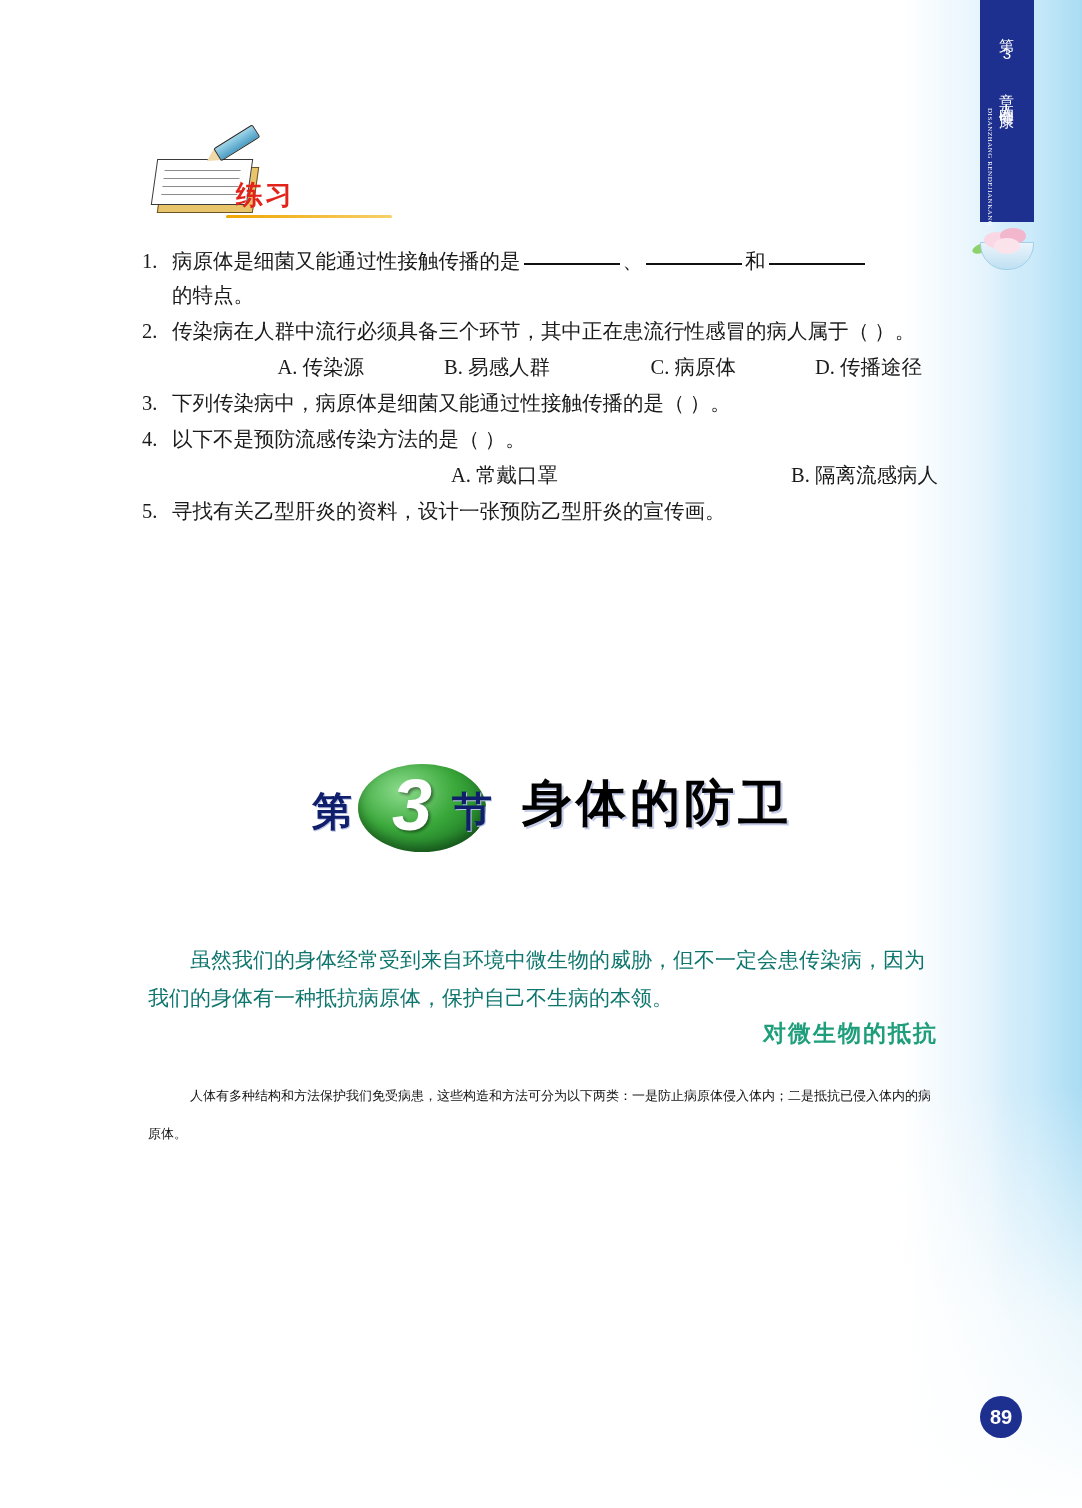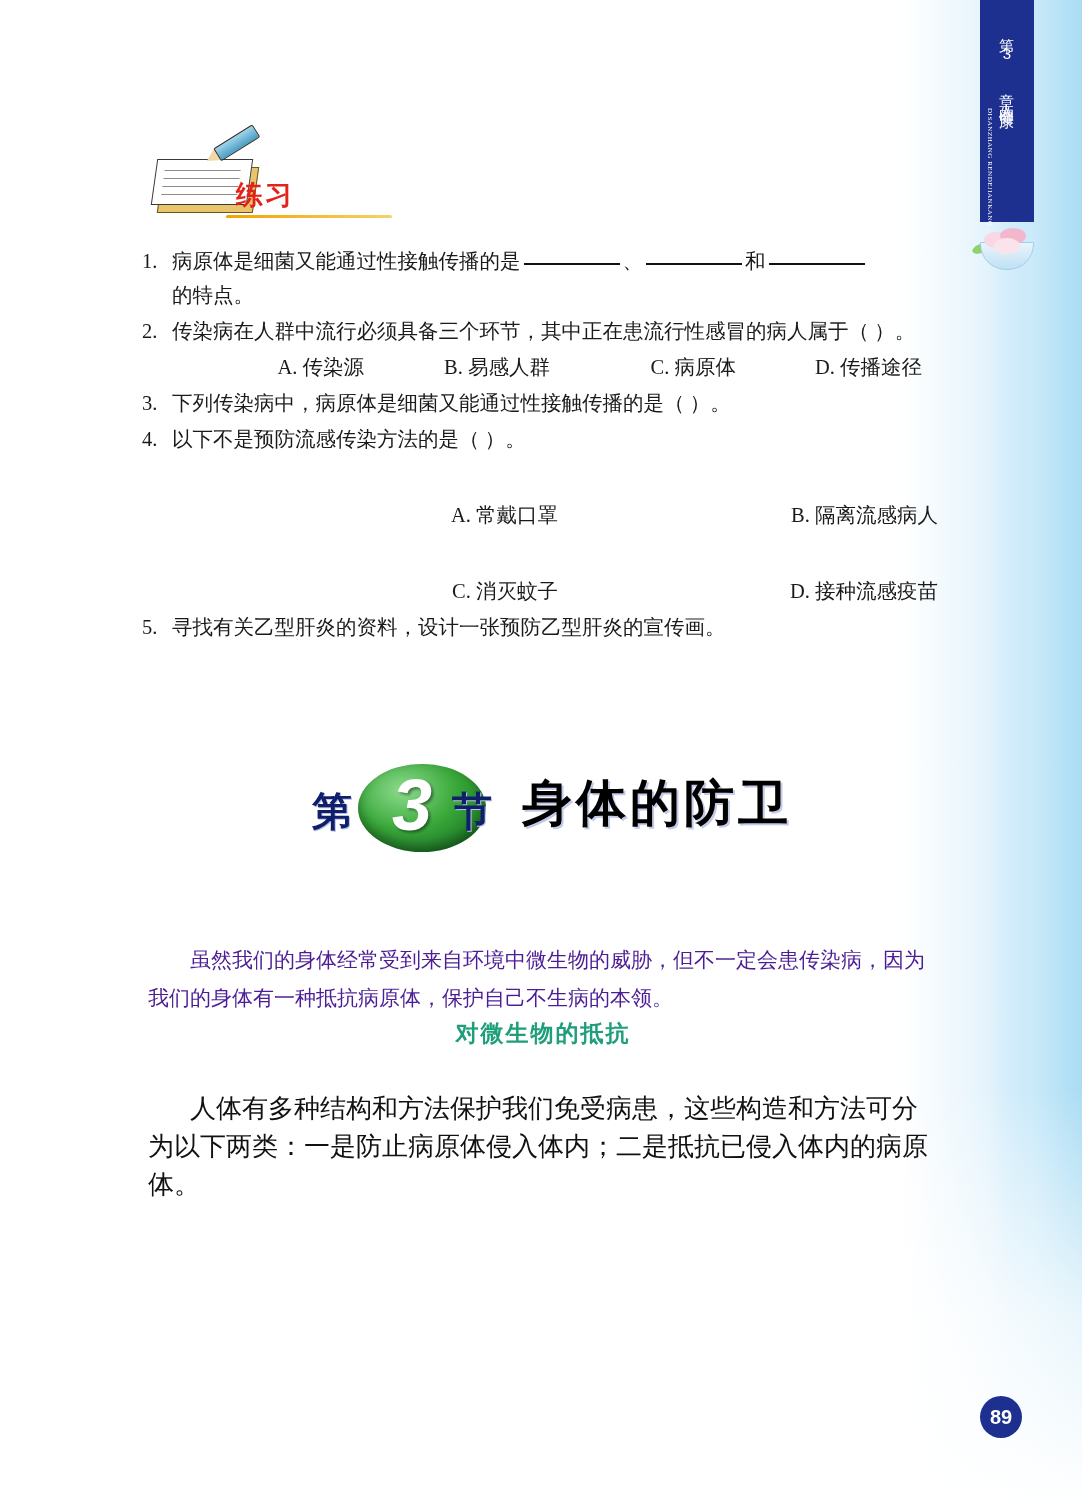--- a/index.html
+++ b/index.html
@@ -237,21 +237,21 @@
   .opt-row {
     display: flex;
     padding-left: 36px;
     margin-bottom: 2px;
   }
   .opt {
     display: block;
     text-align: right;
   }
   .opt-4 .opt { width: 186px; flex: 0 0 186px; }
-  .opt-2 .opt { width: 380px; flex: 0 0 380px; margin-top: 40px; }
+  .opt-2 .opt { width: 380px; flex: 0 0 380px; }
 
   
   #section-title {
     position: absolute;
     left: 300px;
     top: 756px;
     width: 500px;
     height: 104px;
   }
   #sec-di {
@@ -310,41 +310,41 @@
 
   
   #intro-para {
     position: absolute;
     left: 148px;
     top: 920px;
     width: 790px;
     font-size: 21px;
     line-height: 38px;
     text-indent: 42px;
-    color: #4c1d95;
+    color: #0f766e;
     font-family: "Liberation Serif", serif;
   }
   #subhead {
     position: absolute;
     left: 148px;
     top: 1018px;
     width: 790px;
-    text-align: center;
+    text-align: right;
     font-size: 23px;
     font-weight: bold;
     color: #1e9e7a;
     font-family: "Liberation Sans", sans-serif;
     letter-spacing: 2px;
   }
   #body-para {
     position: absolute;
     left: 148px;
     top: 1064px;
     width: 790px;
-    font-size: 26px;
+    font-size: 13px;
     line-height: 38px;
     text-indent: 42px;
     color: #111111;
     font-family: "Liberation Serif", serif;
   }
 
   
   #page-number {
     position: absolute;
     right: 60px;
@@ -428,24 +428,20 @@
   </div>
 
   <div class="q-row">
     <span class="q-num">4.</span>
     <span class="q-text">以下不是预防流感传染方法的是（      ）。</span>
   </div>
   <div class="opt-row opt-2">
     <span class="opt">A. 常戴口罩</span>
     <span class="opt">B. 隔离流感病人</span>
   </div>
-  <div class="opt-row opt-2">
-    <span class="opt">C. 消灭蚊子</span>
-    <span class="opt">D. 接种流感疫苗</span>
-  </div>
 
   <div class="q-row">
     <span class="q-num">5.</span>
     <span class="q-text">寻找有关乙型肝炎的资料，设计一张预防乙型肝炎的宣传画。</span>
   </div>
 </div>
 
 <div id="section-title">
   <div id="sec-di">第</div>
   <div id="sec-oval"></div>

